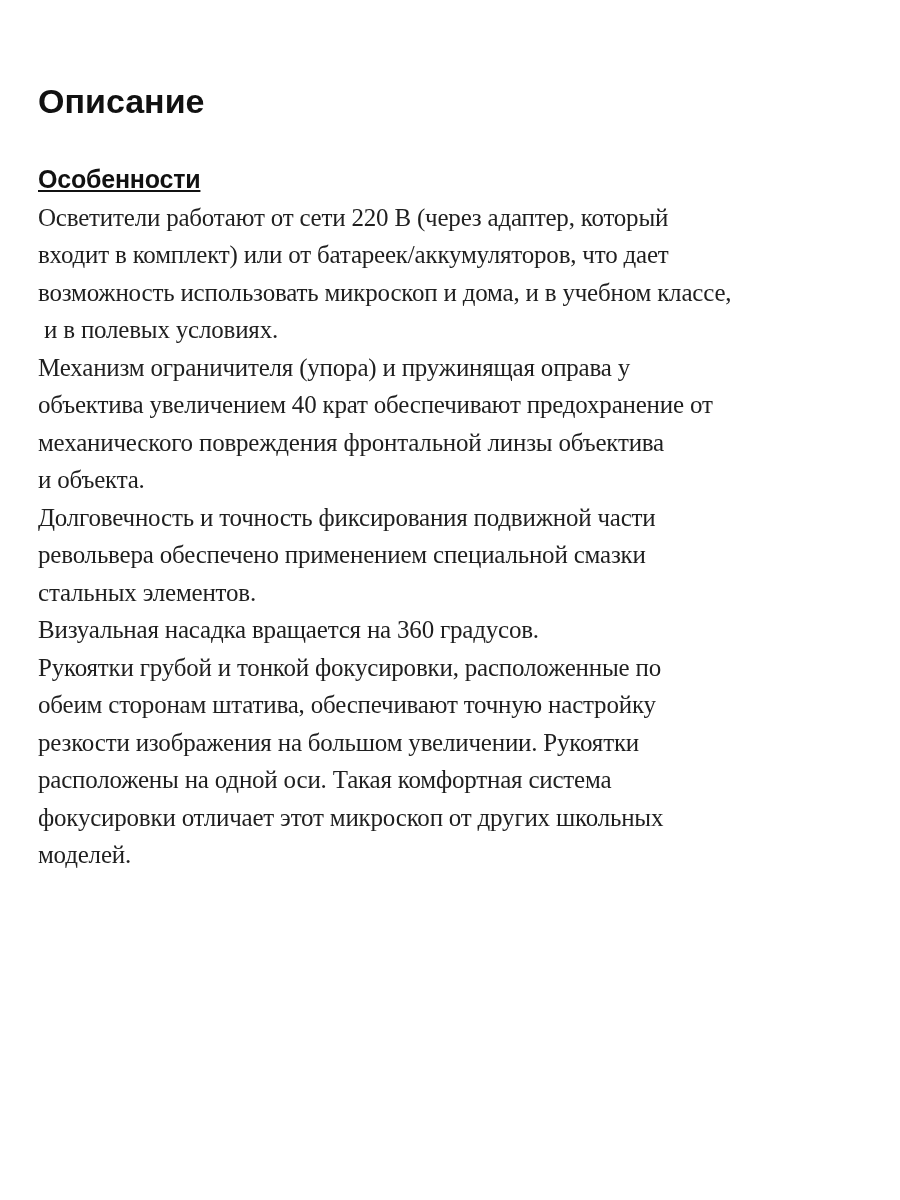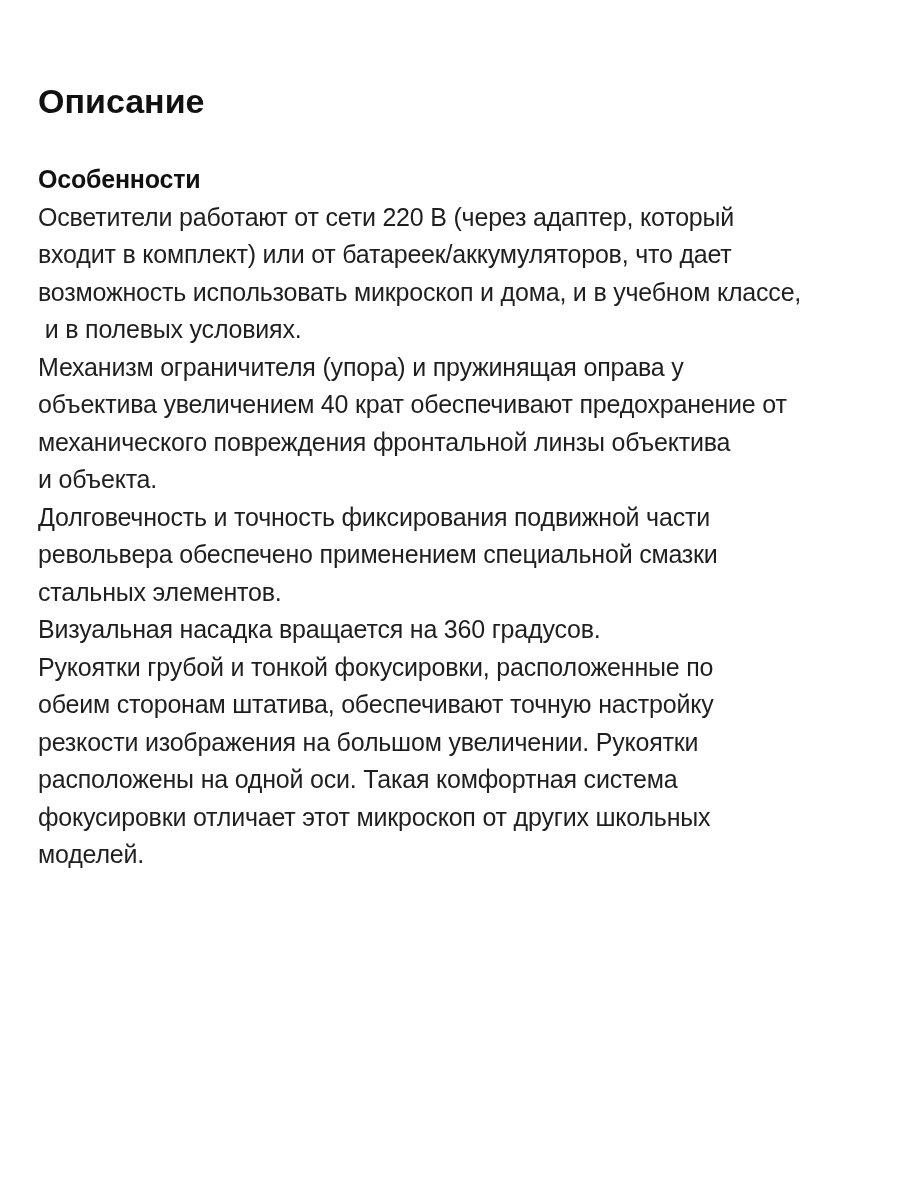--- a/index.html
+++ b/index.html
@@ -28,24 +28,26 @@
     margin-top: 40px;
     font-size: 25px;
     line-height: 37.5px;
     letter-spacing: -0.2px;
   }
   .features-heading {
     font-size: 25px;
     line-height: 37.5px;
     font-weight: 700;
     color: #111111;
+    text-decoration: underline;
   }
   .para {
     white-space: pre-line;
     margin: 0;
+    font-family: Liberation Serif, serif;
   }
   .para + .para { }
   .features-heading + .para { margin-top: 0; }
 </style>
 </head>
 <body>
 
 <div class="page">
   <h1 class="page-title">Описание</h1>
 

